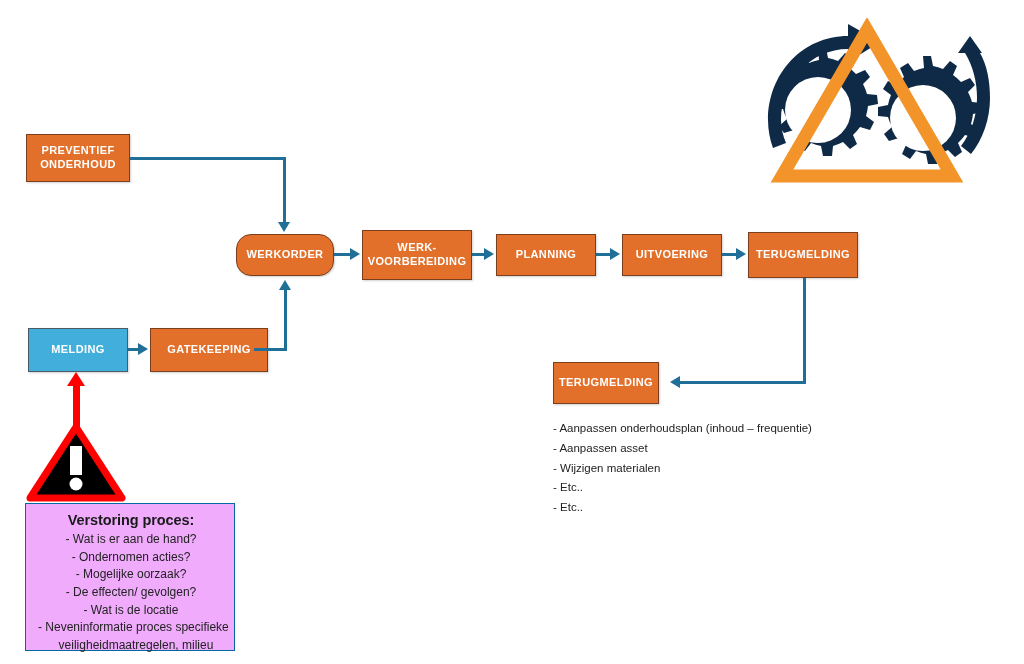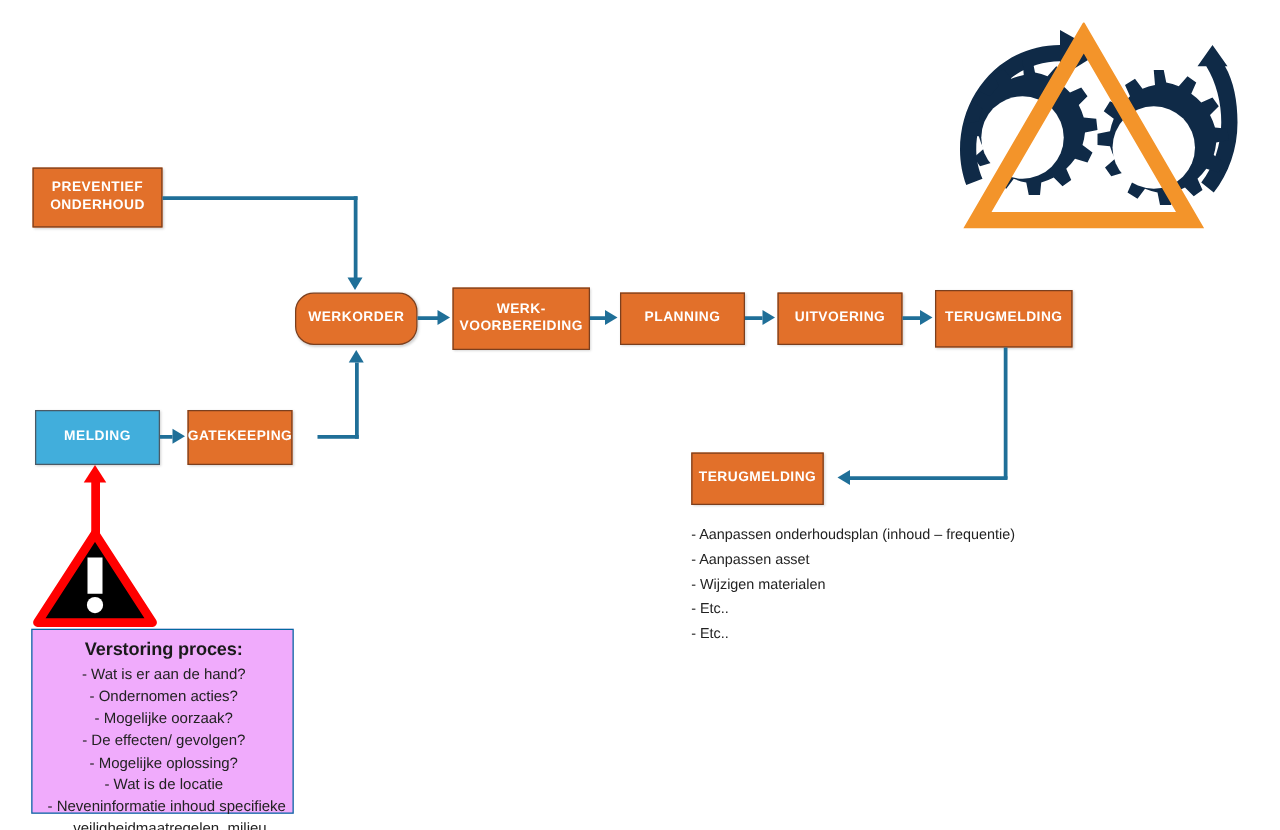--- a/index.html
+++ b/index.html
@@ -188,21 +188,21 @@
   </div>
 
   <div class="node" style="left:748px; top:232px; width:110px; height:46px;">
     <span class="lbl">TERUGMELDING</span>
   </div>
 
   <div class="node blue" style="left:28px; top:328px; width:100px; height:44px;">
     <span class="lbl">MELDING</span>
   </div>
 
-  <div class="node" style="left:150px; top:328px; width:84px; height:44px;">
+  <div class="node" style="left:150px; top:328px; width:118px; height:44px;">
     <span class="lbl">GATEKEEPING</span>
   </div>
 
   <div class="node" style="left:553px; top:362px; width:106px; height:42px;">
     <span class="lbl">TERUGMELDING</span>
   </div>
 
   <div class="conn h" style="left:130px; top:157px; width:156px;"></div>
   <div class="conn v" style="left:283px; top:157px; height:66px;"></div>
   <div class="arrow down" style="left:278px; top:222px;"></div>
@@ -240,23 +240,22 @@
       <circle cx="50" cy="60" r="6.5" fill="#ffffff"></circle>
     </svg>
   </div>
 
   <div class="infobox" style="left:25px; top:503px; width:210px; height:148px;">
     <h3>Verstoring proces:</h3>
     <div class="line">- Wat is er aan de hand?</div>
     <div class="line">- Ondernomen acties?</div>
     <div class="line">- Mogelijke oorzaak?</div>
     <div class="line">- De effecten/ gevolgen?</div>
-    <div class="line">- Mogelijke oplossing?</div>
     <div class="line">- Wat is de locatie</div>
-    <div class="line">- Neveninformatie inhoud specifieke</div>
+    <div class="line">- Neveninformatie proces specifieke</div>
     <div class="line">   veiligheidmaatregelen, milieu</div>
   </div>
 
   <div class="bullets" style="left:553px; top:419px; width:330px;">
     <div class="line">- Aanpassen onderhoudsplan (inhoud – frequentie)</div>
     <div class="line">- Aanpassen asset</div>
     <div class="line">- Wijzigen materialen</div>
     <div class="line">- Etc..</div>
     <div class="line">- Etc..</div>
   </div>

